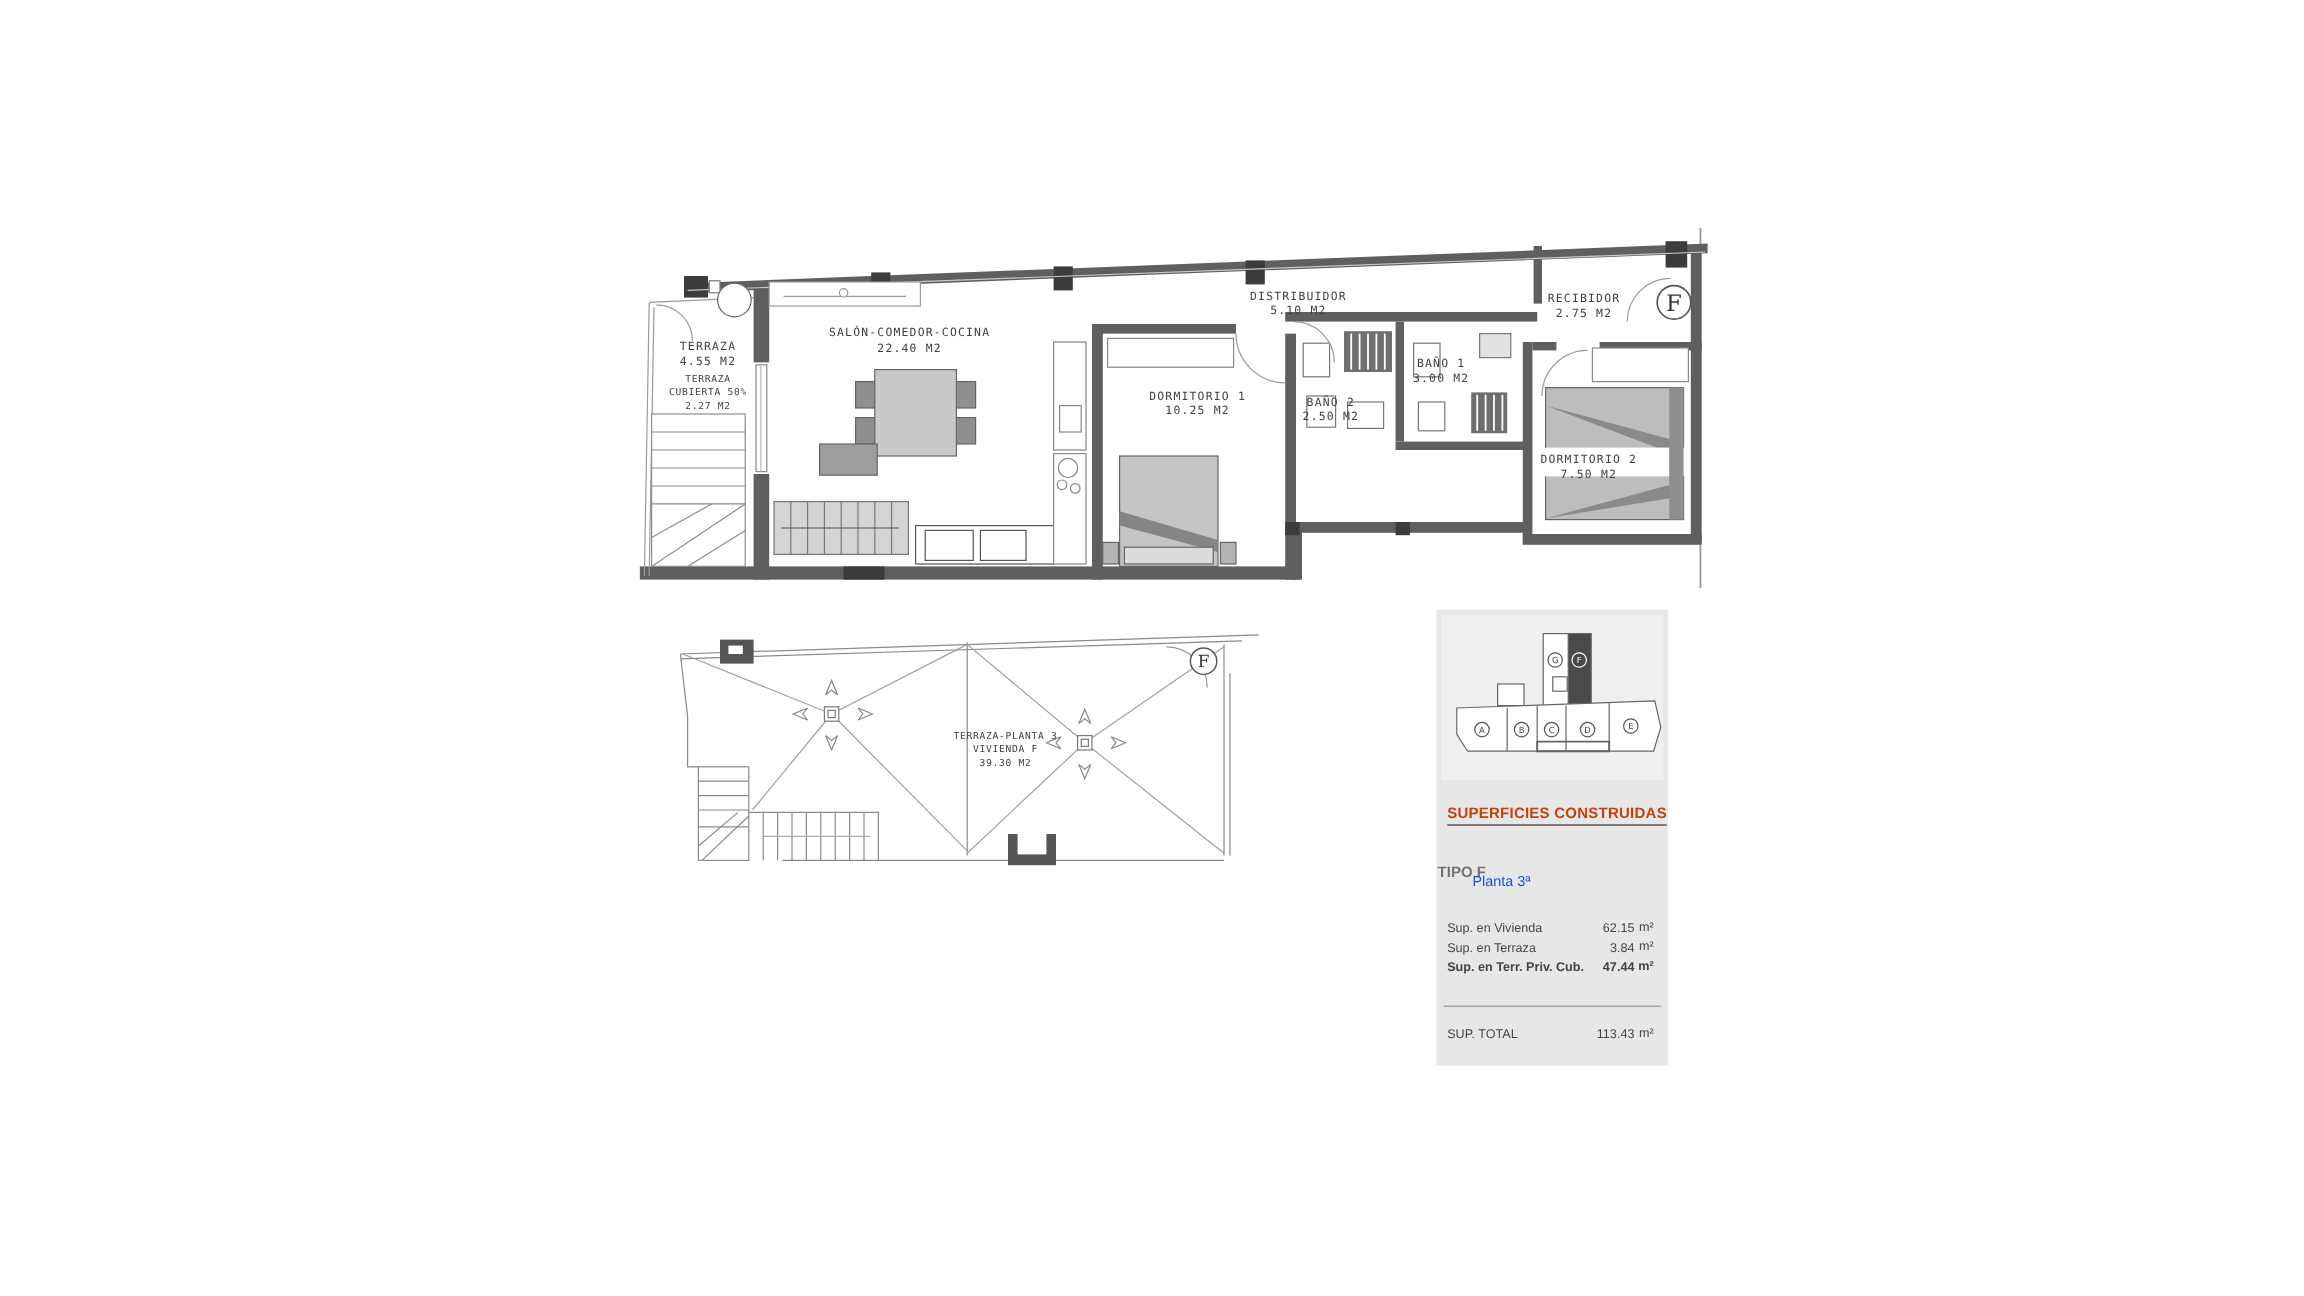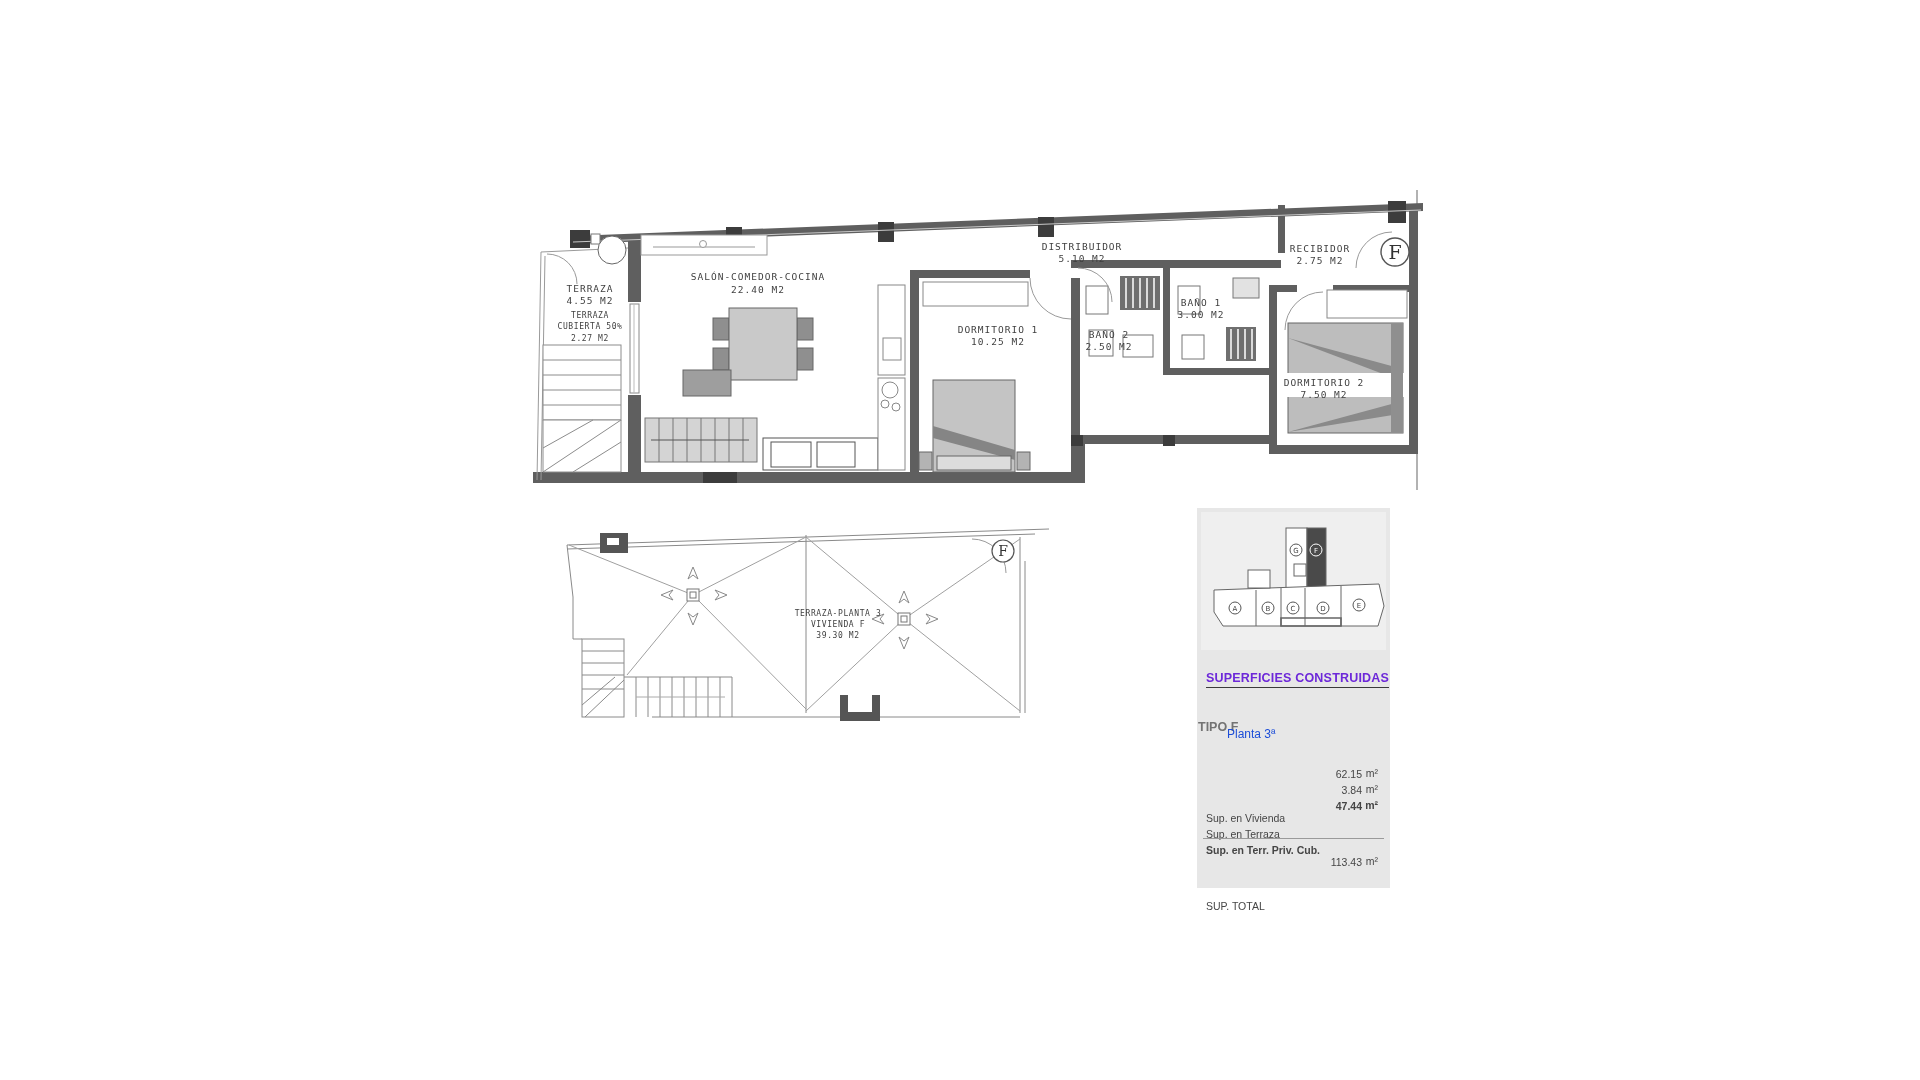--- a/index.html
+++ b/index.html
@@ -21,26 +21,26 @@
   .logo-square{position:absolute;left:10px;top:6px;width:102px;height:102px;border:3px solid #1f1f1f;}
   .logo-text{position:absolute;right:-4px;top:38px;text-align:right;background:#ffffff;padding-left:4px;line-height:1;}
   .logo-six{font-size:21px;font-weight:bold;letter-spacing:2px;color:#8a7a68;}
   .logo-seconds{font-size:24px;font-weight:bold;letter-spacing:0.5px;color:#222222;margin-top:2px;}
   .logo-props{position:absolute;left:14px;bottom:14px;width:96px;text-align:center;
               font-size:10px;letter-spacing:4.5px;color:#2c2c2c;}
 
   
   .panel{width:193px;height:380px;background:#e7e7e7;color:#414141;}
   .keyplan-box{position:absolute;left:4px;top:4px;width:185px;height:138px;background:#efefef;}
-  .panel-title{position:absolute;left:9px;top:163px;font-size:12.5px;font-weight:bold;color:#6d28d9;
+  .panel-title{position:absolute;left:9px;top:163px;font-size:12.5px;font-weight:bold;color:#c2410c;
                border-bottom:1.6px solid #3a3a3a;padding-bottom:2px;letter-spacing:0.2px;white-space:nowrap;}
   .panel-tipo{position:absolute;left:1px;top:212px;font-size:12.5px;font-weight:bold;color:#737373;}
   .panel-planta{position:absolute;left:3px;top:219px;font-size:12px;color:#1d4ed8;margin-left:27px;}
   .panel-row{position:absolute;left:9px;right:12px;height:15px;font-size:10.5px;color:#454545;}
-  .panel-row .lbl{position:absolute;left:0;top:0;margin-top:44px;}
+  .panel-row .lbl{position:absolute;left:0;top:0;}
   .panel-row .val{position:absolute;right:16px;top:0;text-align:left;margin-left:16px;}
   .panel-row .unit{position:absolute;right:0;top:-1px;}
   .panel-div{position:absolute;left:6px;right:6px;top:330px;border-top:1px solid #9a9a9a;}
   .panel-total{top:348px;font-size:10.5px;}
 </style>
 </head>
 <body>
 
 <div class="canvas">
 

